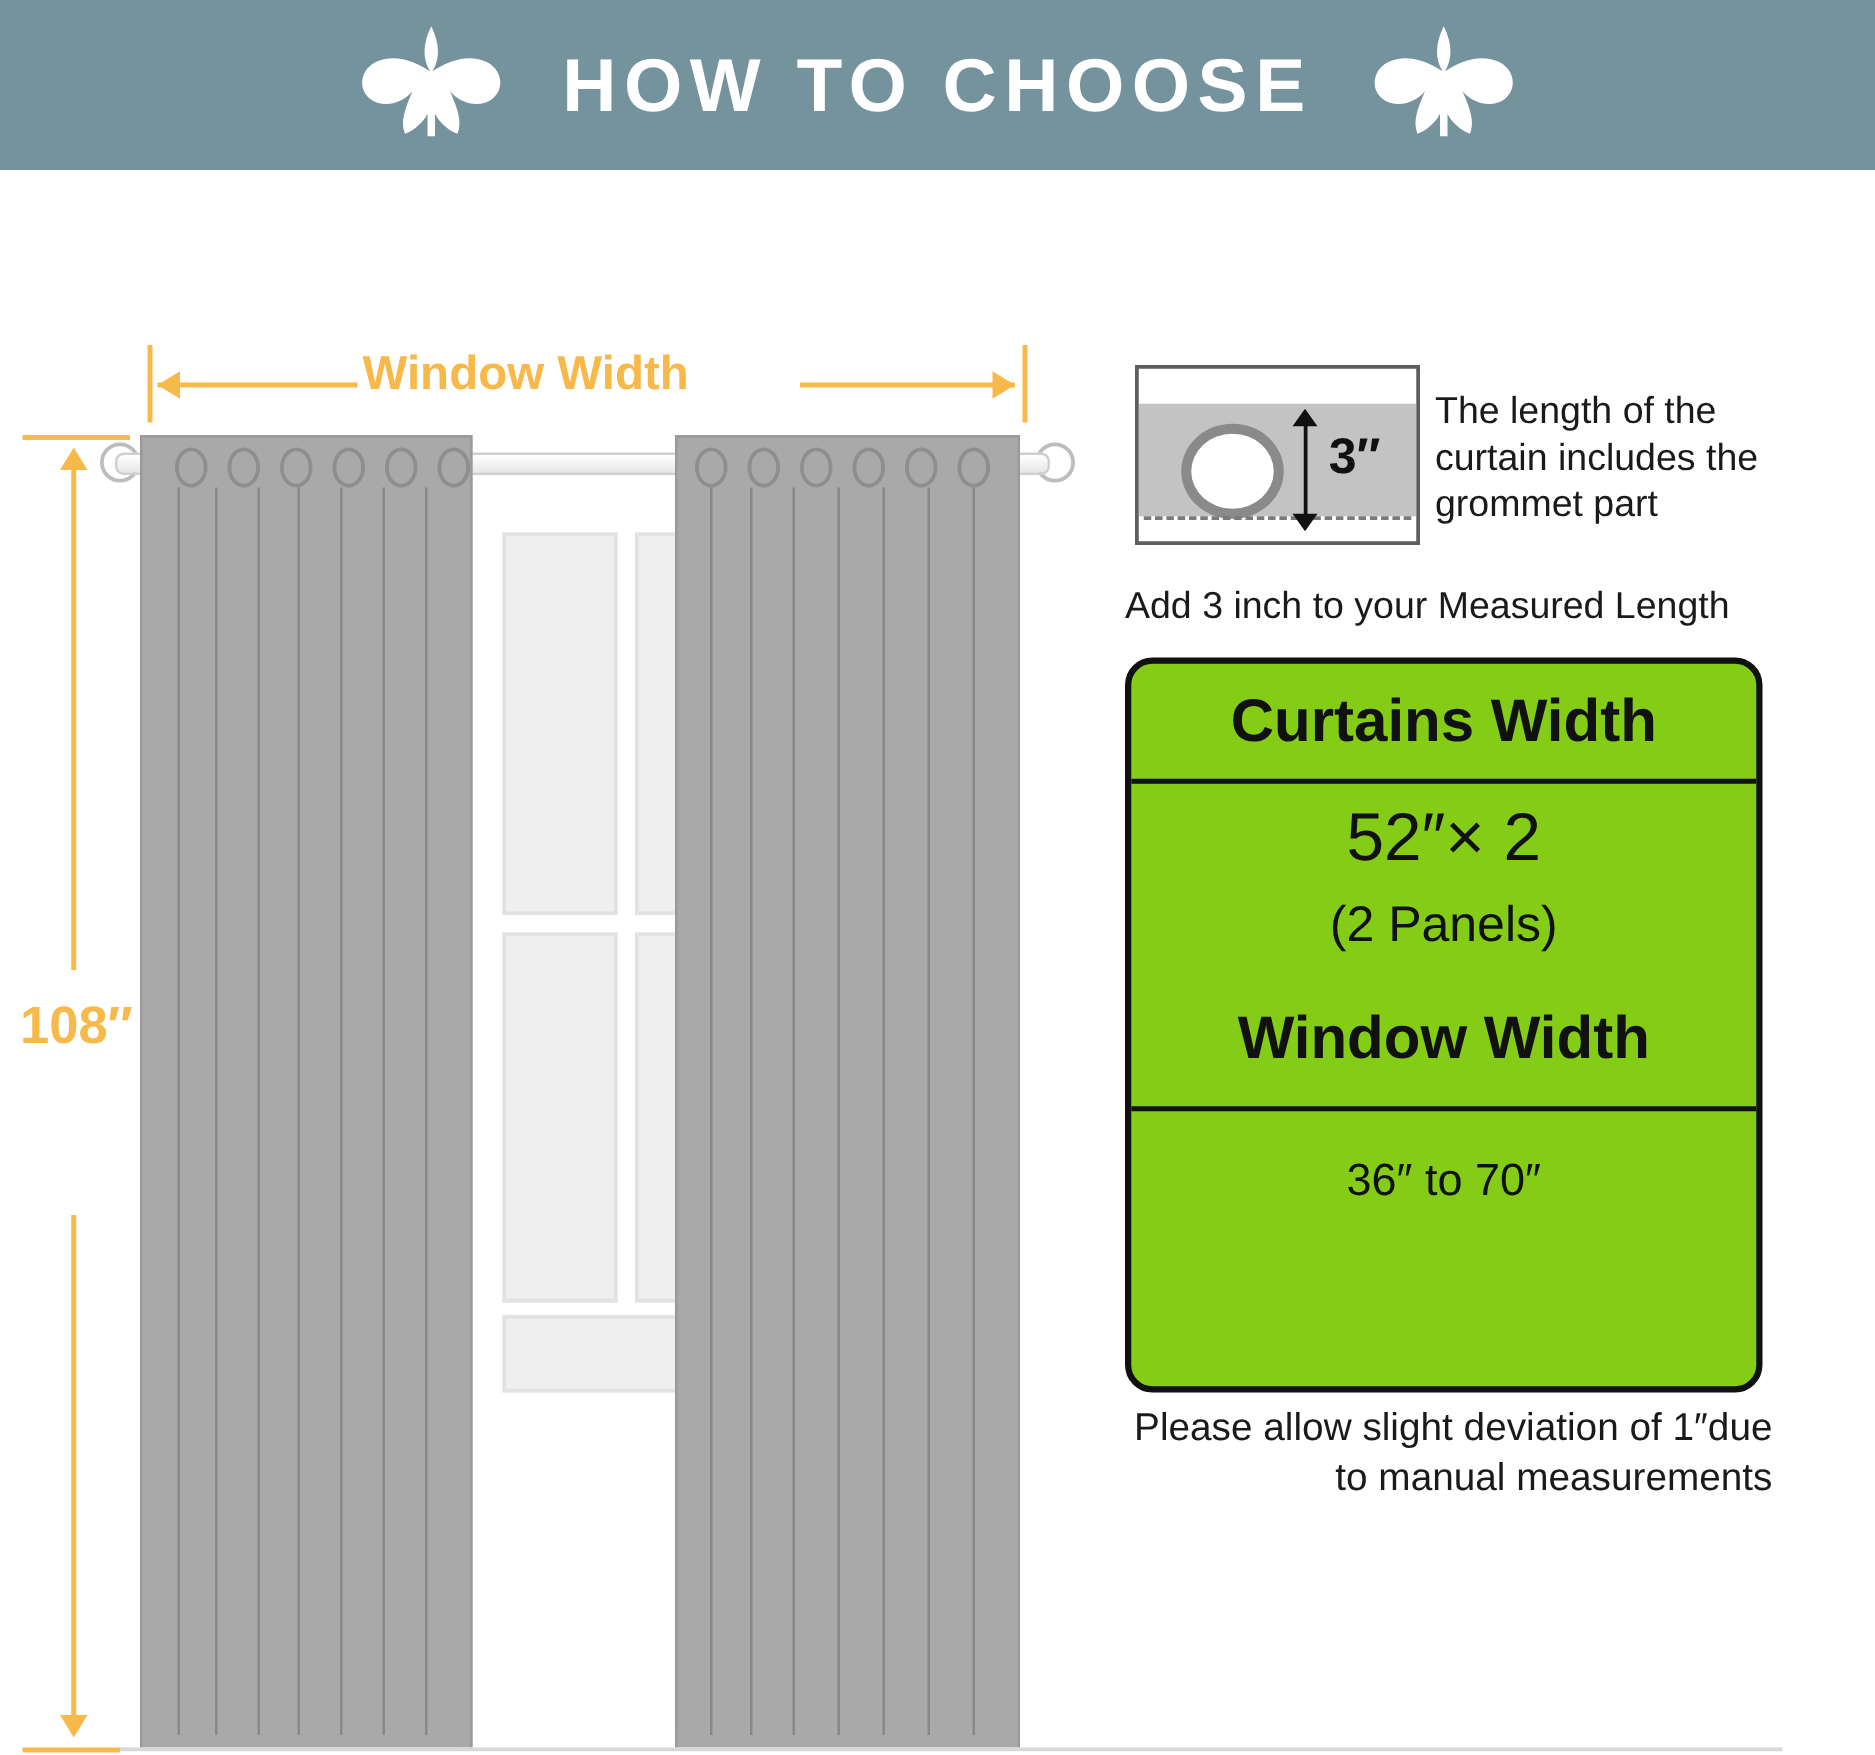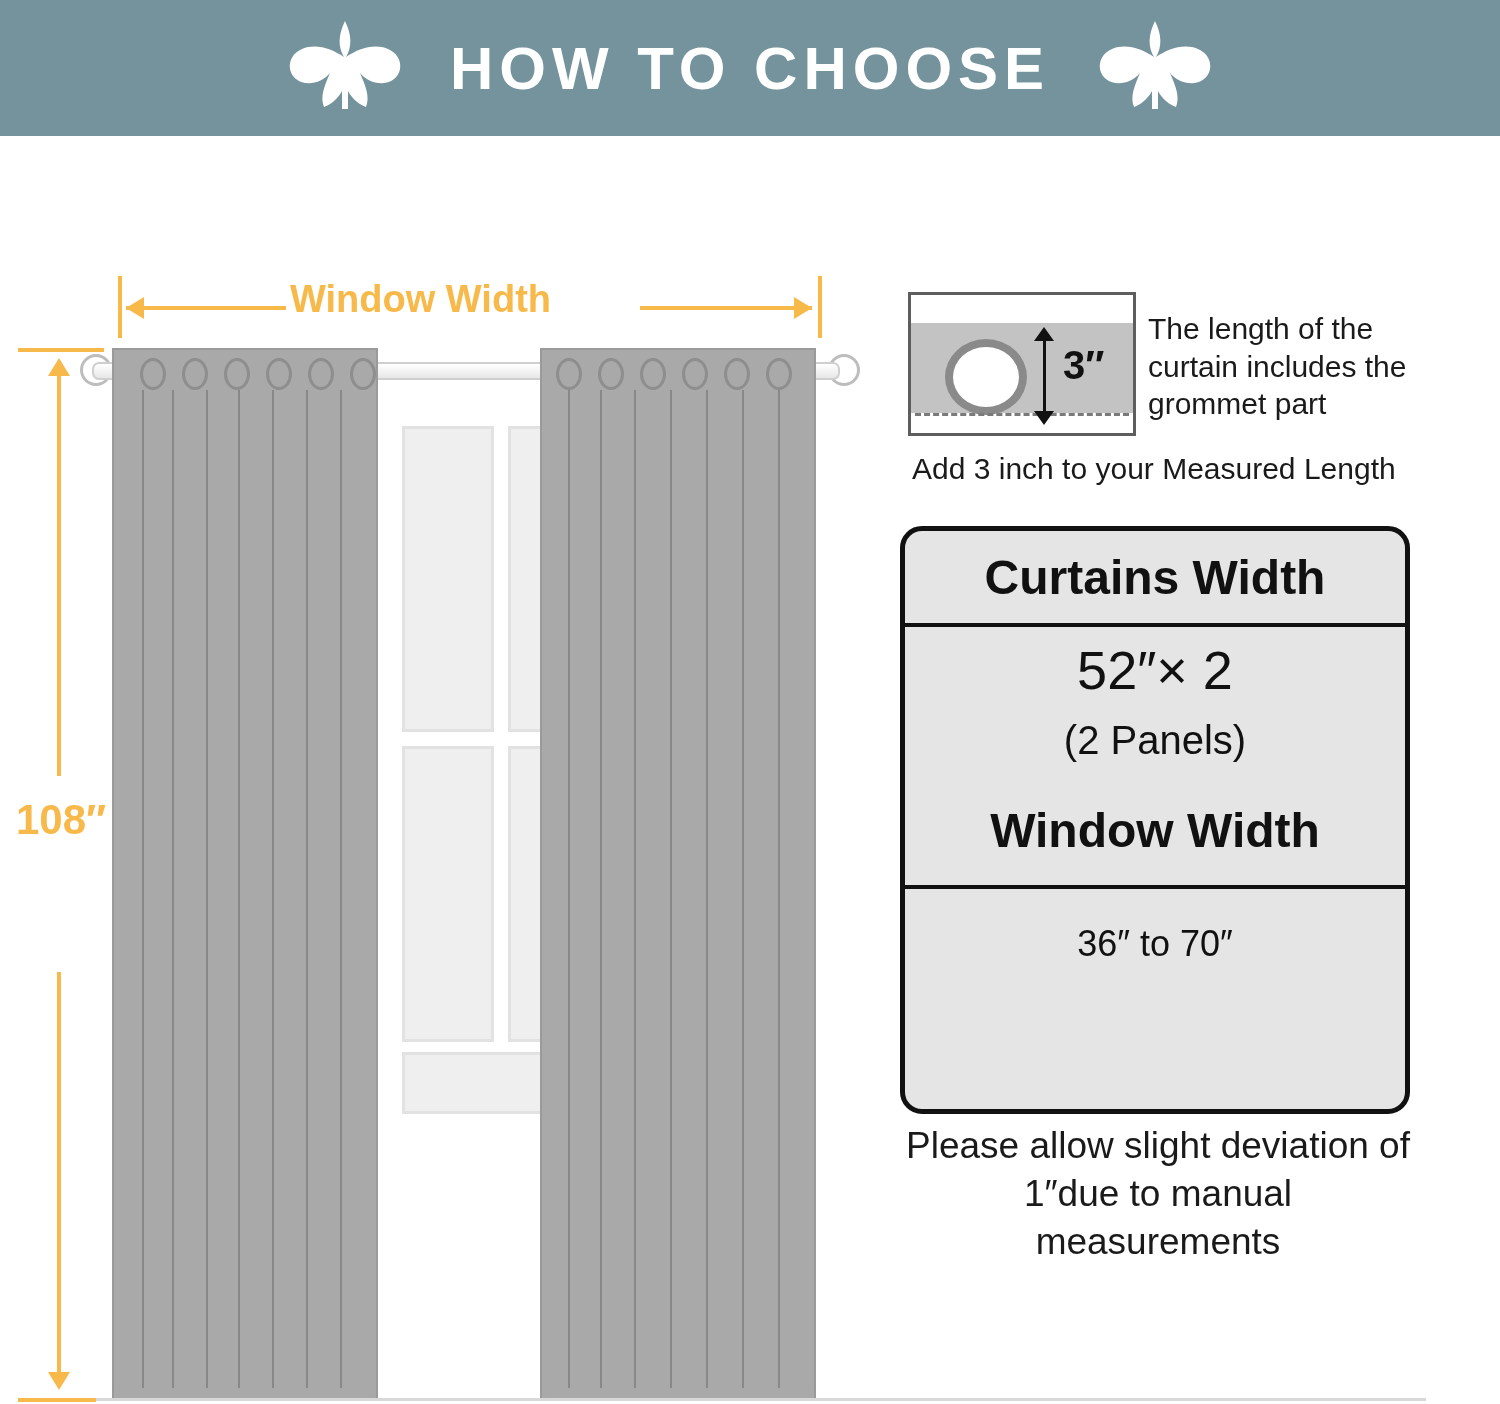--- a/index.html
+++ b/index.html
@@ -240,21 +240,21 @@
     font-size: 30px;
     color: #1a1a1a;
     white-space: nowrap;
   }
 
   
   .card {
     position: absolute;
     left: 900px; top: 526px;
     width: 500px; height: 578px;
-    background: #e5e5e5;
+    background: #84cc16;
     border: 5px solid #111;
     border-radius: 22px;
     overflow: hidden;
   }
   .card-row {
     display: flex;
     align-items: center;
     justify-content: center;
     text-align: center;
   }
@@ -294,24 +294,24 @@
   .card-range {
     height: 110px;
     font-size: 36px;
     color: #111;
   }
 
   .deviation-note {
     position: absolute;
     left: 898px; top: 1122px;
     width: 520px;
-    font-size: 37px;
+    font-size: 31px;
     line-height: 1.3;
     color: #1a1a1a;
-    text-align: center;
+    text-align: right;
   }
 </style>
 </head>
 <body>
 
 <div class="header">
   <svg class="fleur" viewBox="0 0 130 110">
     <path d="M65 8 C58 22 58 34 64 44 C52 36 36 30 22 36 C8 42 6 58 16 66 C26 74 42 70 50 60 C44 74 40 84 44 94 C50 92 58 86 62 78 L62 96 L68 96 L68 78 C72 86 80 92 86 94 C90 84 86 74 80 60 C88 70 104 74 114 66 C124 58 122 42 108 36 C94 30 78 36 66 44 C72 34 72 22 65 8 Z" fill="#ffffff"></path>
   </svg>
   <div class="header-title">HOW TO CHOOSE</div>
@@ -388,21 +388,21 @@
     <div class="grommet-band"></div>
     <div class="grommet-ring"></div>
     <div class="dash-line"></div>
     <div class="gm-dim"></div>
     <div class="gm-dim-top"></div>
     <div class="gm-dim-bot"></div>
     <div class="gm-three">3″</div>
   </div>
 
   <div class="grommet-note" style="top:174px;">The length of the curtain includes the grommet part</div>
-  <div class="add-note" style="top:316px;margin-left:12px;">Add 3 inch to your Measured Length</div>
+  <div class="add-note" style="top:332px;">Add 3 inch to your Measured Length</div>
 
   <div class="card" style="left:900px; top:390px;">
     <div class="card-row card-title">Curtains Width</div>
     <div class="card-row card-value">
       <span>52″× 2</span>
       <span class="sub">(2 Panels)</span>
     </div>
     <div class="card-row card-sub">Window Width</div>
     <div class="card-row card-range">36″ to 70″</div>
   </div>

